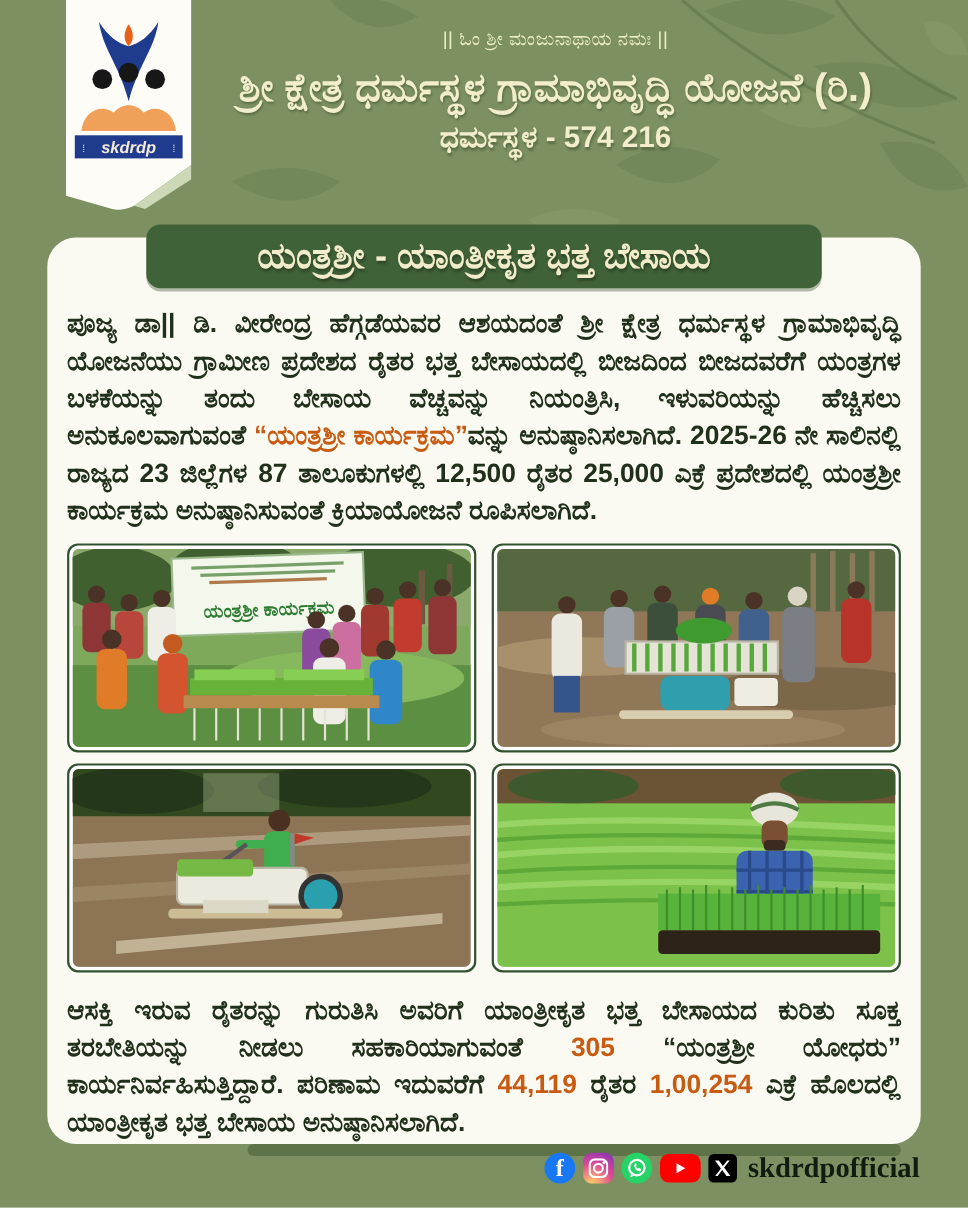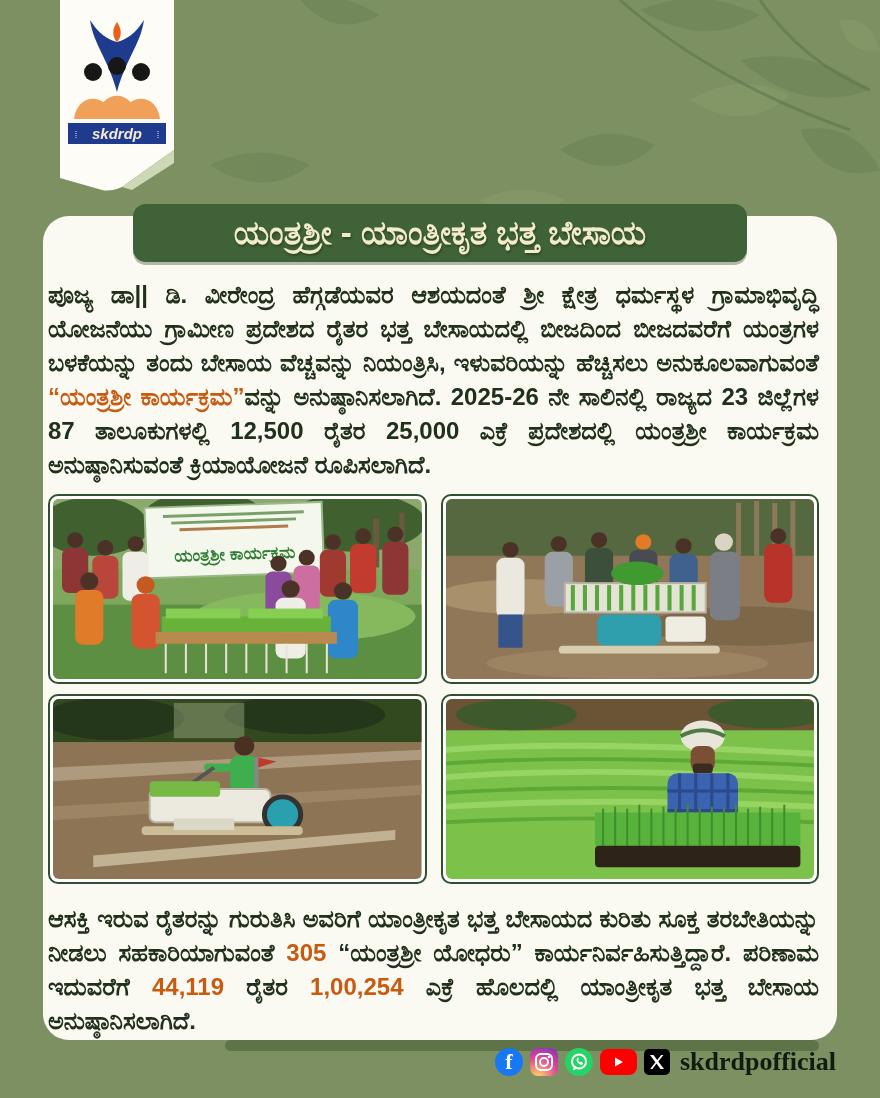--- a/index.html
+++ b/index.html
@@ -17,21 +17,21 @@
   
   .header-text{position:absolute;left:195px;top:26px;width:620px;text-align:center;color:#f2eecb;}
   .invocation{font-size:17px;letter-spacing:.5px;color:#edefc6;}
   .org-name{margin-top:14px;font-size:36px;font-weight:bold;line-height:1.12;
             text-shadow:1px 2px 2px rgba(30,45,20,.35);}
   .org-address{margin-top:10px;font-size:27px;font-weight:bold;
                text-shadow:1px 2px 2px rgba(30,45,20,.35);}
 
   
   .card{position:absolute;left:43px;top:216px;width:794px;height:824px;background:#fbfaf2;
-        border-radius:26px;box-sizing:border-box;padding:62px 18px 0 5px;}
+        border-radius:26px;box-sizing:border-box;padding:62px 18px 0 18px;}
   .card-shadow{position:absolute;left:225px;top:1040px;width:594px;height:11px;
                background:#5e7348;border-radius:8px;}
 
   
   .title-banner{position:absolute;left:133px;top:204px;width:614px;height:58px;
                 background:#406238;border-radius:13px;display:flex;align-items:center;justify-content:center;
                 box-shadow:0 3px 0 rgba(40,60,30,.35);z-index:5;}
   .title-banner span{font-size:33px;font-weight:bold;color:#f2ecca;
                      text-shadow:1px 2px 2px rgba(20,35,15,.4);}
 
@@ -98,20 +98,25 @@
       <path d="M14,119 C17,92 49,92 52,119 Z" fill="#f0a058"></path>
       <path d="M62,119 C65,92 97,92 100,119 Z" fill="#f0a058"></path>
       <path d="M37,119 C40,88 74,88 77,119 Z" fill="#f0a058"></path>
     </g>
     <rect x="8" y="123" width="98" height="21" fill="#1e3b8e"></rect>
     <text x="57" y="139" font-size="15" font-style="italic" font-weight="bold" fill="#f5e9d8" text-anchor="middle">skdrdp</text>
     <text x="16" y="138" font-size="9" fill="#f5e9d8" text-anchor="middle">⁞</text>
     <text x="98" y="138" font-size="9" fill="#f5e9d8" text-anchor="middle">⁞</text>
   </svg>
 
+  <div class="header-text">
+    <div class="invocation">|| ಓಂ ಶ್ರೀ ಮಂಜುನಾಥಾಯ ನಮಃ ||</div>
+    <div class="org-name">ಶ್ರೀ ಕ್ಷೇತ್ರ ಧರ್ಮಸ್ಥಳ ಗ್ರಾಮಾಭಿವೃದ್ಧಿ ಯೋಜನೆ (ರಿ.)</div>
+    <div class="org-address">ಧರ್ಮಸ್ಥಳ - 574 216</div>
+  </div>
 
   <div class="card">
     <p class="body-text"><span>ಪೂಜ್ಯ ಡಾ|| ಡಿ. ವೀರೇಂದ್ರ ಹೆಗ್ಗಡೆಯವರ ಆಶಯದಂತೆ ಶ್ರೀ ಕ್ಷೇತ್ರ ಧರ್ಮಸ್ಥಳ ಗ್ರಾಮಾಭಿವೃದ್ಧಿ ಯೋಜನೆಯು ಗ್ರಾಮೀಣ ಪ್ರದೇಶದ ರೈತರ ಭತ್ತ ಬೇಸಾಯದಲ್ಲಿ ಬೀಜದಿಂದ ಬೀಜದವರೆಗೆ ಯಂತ್ರಗಳ ಬಳಕೆಯನ್ನು ತಂದು ಬೇಸಾಯ ವೆಚ್ಚವನ್ನು ನಿಯಂತ್ರಿಸಿ, ಇಳುವರಿಯನ್ನು ಹೆಚ್ಚಿಸಲು ಅನುಕೂಲವಾಗುವಂತೆ </span><span class="hl">“ಯಂತ್ರಶ್ರೀ ಕಾರ್ಯಕ್ರಮ”</span><span>ವನ್ನು ಅನುಷ್ಠಾನಿಸಲಾಗಿದೆ. 2025-26 ನೇ ಸಾಲಿನಲ್ಲಿ ರಾಜ್ಯದ 23 ಜಿಲ್ಲೆಗಳ 87 ತಾಲೂಕುಗಳಲ್ಲಿ 12,500 ರೈತರ 25,000 ಎಕ್ರೆ ಪ್ರದೇಶದಲ್ಲಿ ಯಂತ್ರಶ್ರೀ ಕಾರ್ಯಕ್ರಮ ಅನುಷ್ಠಾನಿಸುವಂತೆ ಕ್ರಿಯಾಯೋಜನೆ ರೂಪಿಸಲಾಗಿದೆ.</span></p>
 
     <div class="photo-grid">
 
       <div class="photo-frame">
         <svg viewBox="0 0 366 184" preserveAspectRatio="none">
           <rect width="366" height="184" fill="#7ea85b"></rect>
           <rect width="366" height="72" fill="#8aa96b"></rect>

